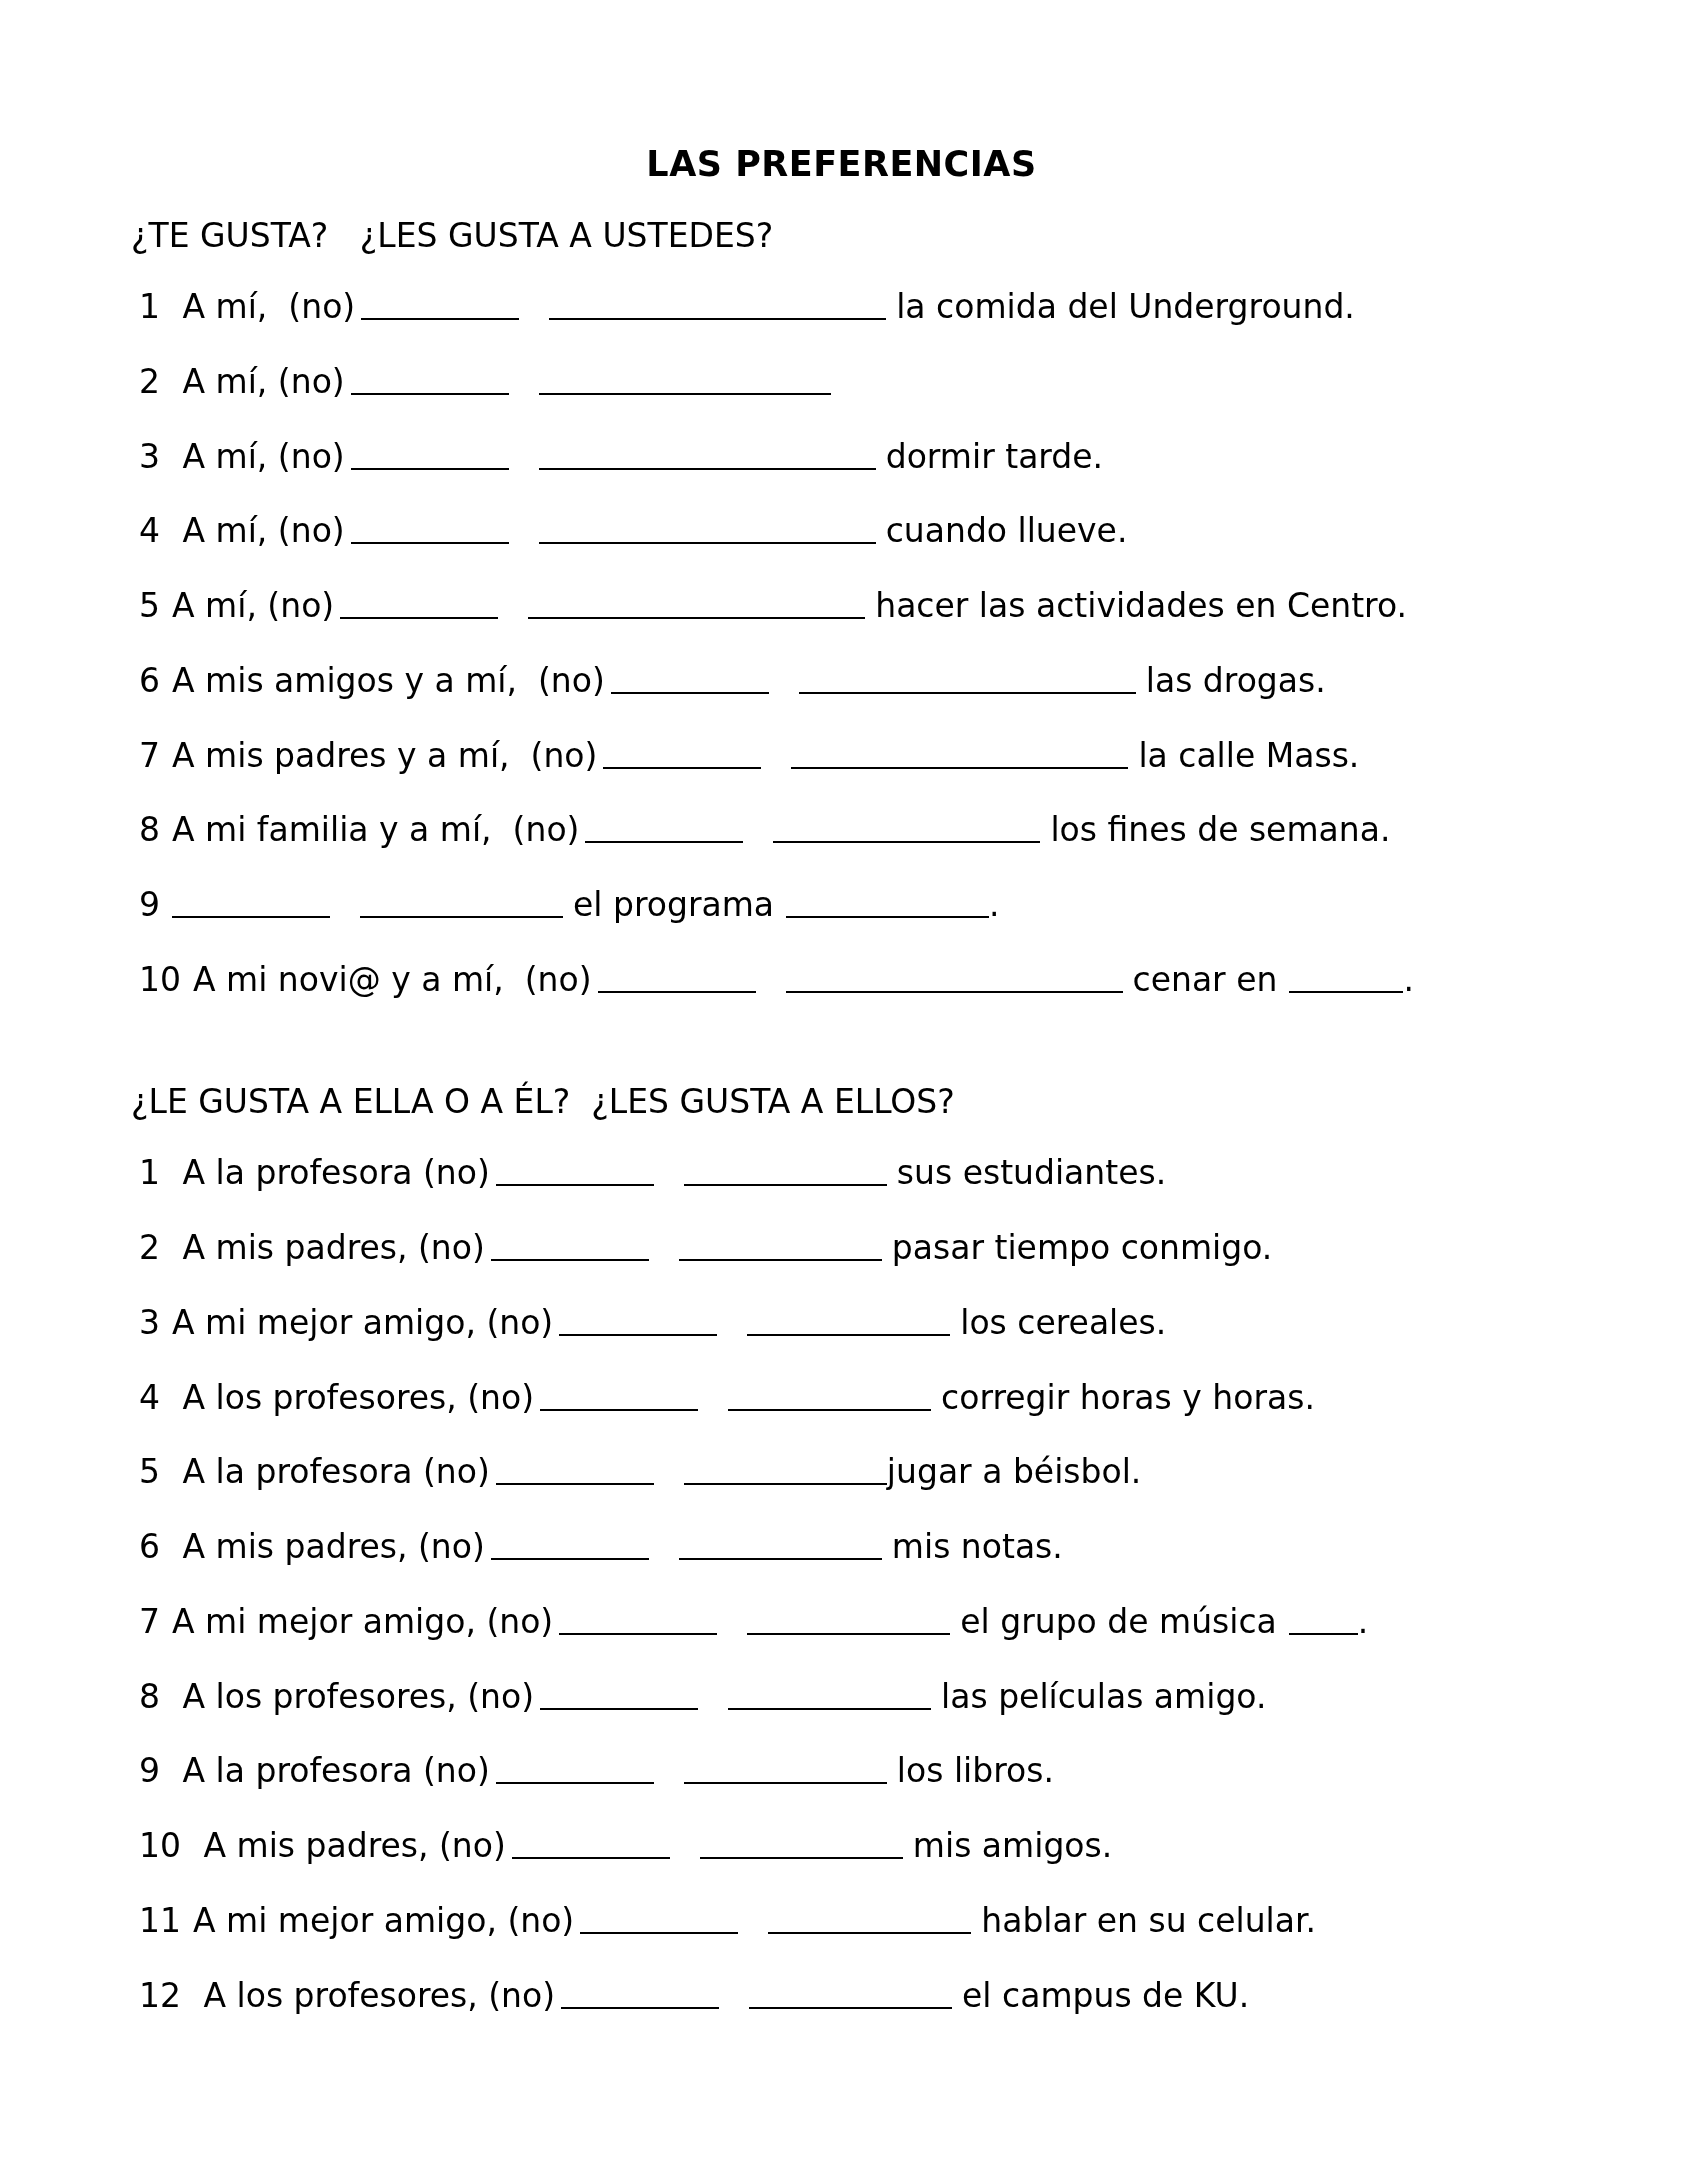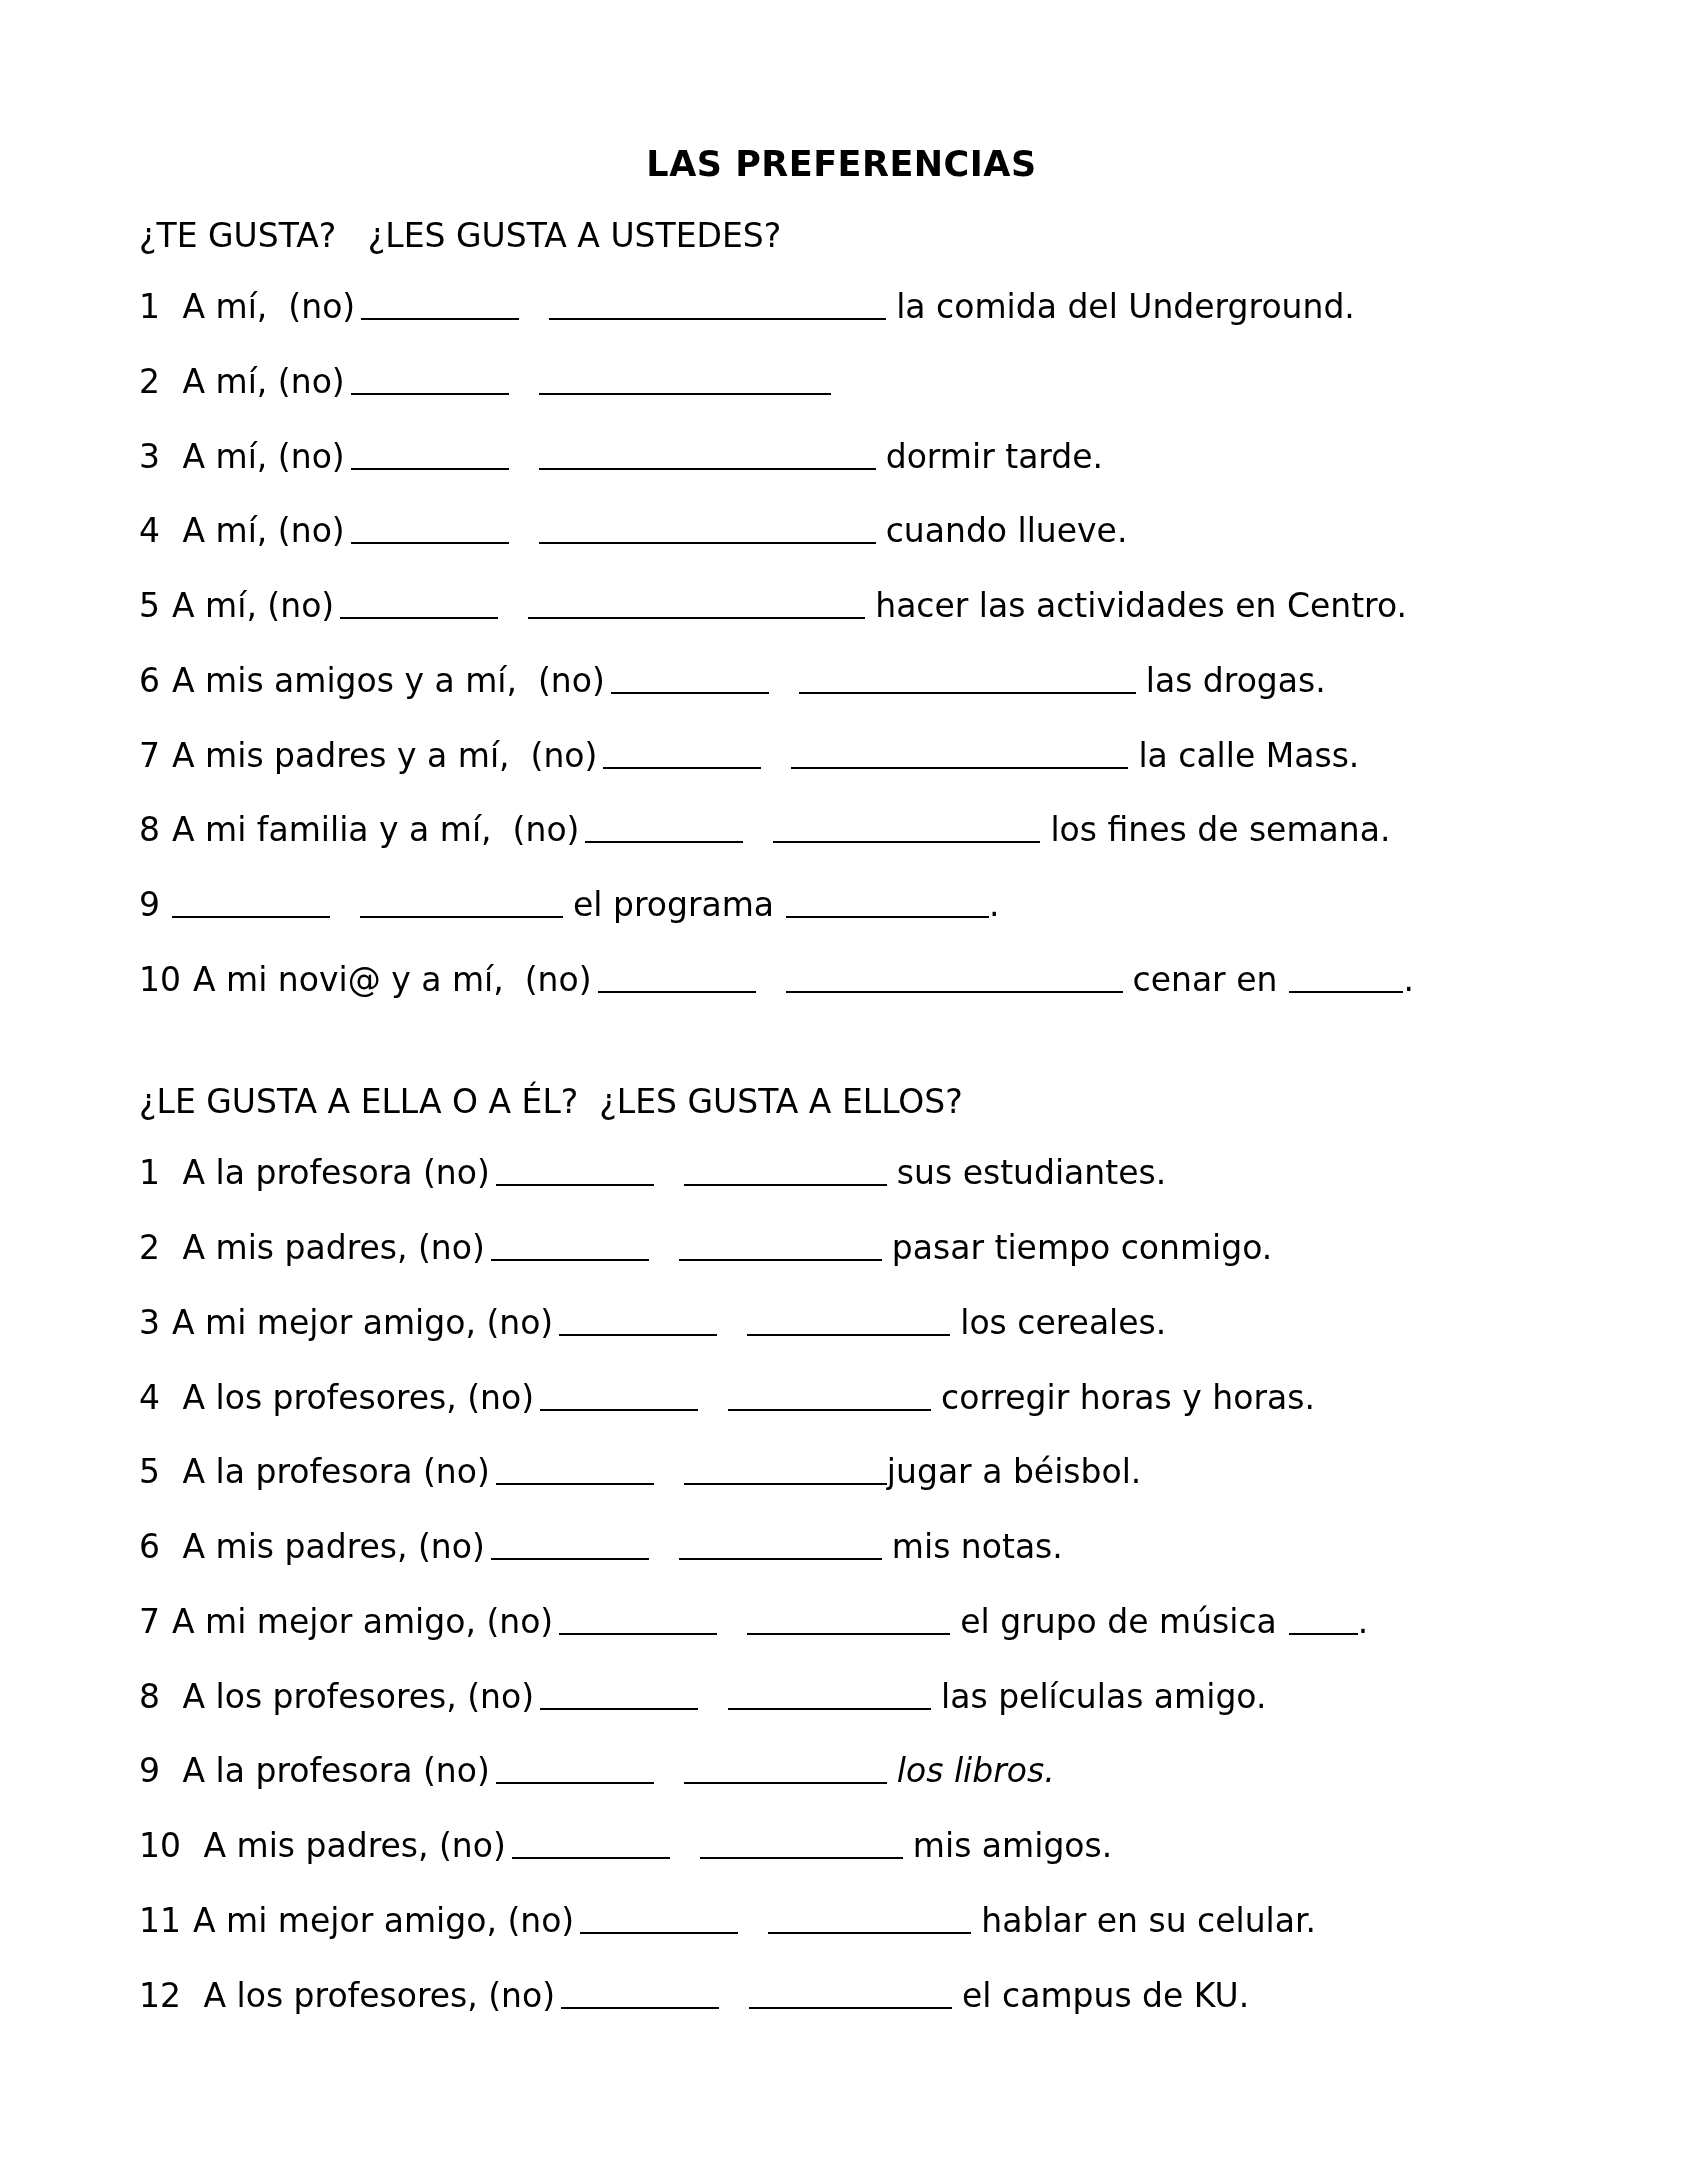--- a/index.html
+++ b/index.html
@@ -5,21 +5,21 @@
     html, body { margin: 0; padding: 0; background: #ffffff; }
     body {
       width: 1683px; height: 2178px; position: relative; overflow: hidden;
       font-family: "DejaVu Sans", sans-serif; color: #000;
     }
     .title {
       position: absolute; top: 144px; left: 0; width: 1683px; text-align: center;
       font-size: 35px; font-weight: bold; letter-spacing: 0.5px;
     }
     .section-header {
-      position: absolute; left: 139px; font-size: 33px; white-space: pre;
+      position: absolute; left: 131px; font-size: 33px; white-space: pre;
     }
     .row {
       position: absolute; left: 139px; font-size: 33px; white-space: nowrap;
       display: flex; align-items: baseline; height: 50px;
     }
     .blank {
       display: inline-block; border-bottom: 2.5px solid #000; height: 1px;
       transform: translateY(2px);
     }
     .gap { display: inline-block; }
@@ -182,21 +182,21 @@
       <span class="gap" style="width: 30px;"></span>
       <span class="blank" style="width: 203px;"></span>
       <span style="margin-left: 10px;">las películas amigo.</span>
     </div>
     <div class="row" style="top: 1751px;">
       <span style="margin-right: 12px;">9</span>
       <span style="white-space: pre; margin-right: 6px;"> A la profesora (no)</span>
       <span class="blank" style="width: 158px;"></span>
       <span class="gap" style="width: 30px;"></span>
       <span class="blank" style="width: 203px;"></span>
-      <span style="margin-left: 10px; font-style: italic;">los libros.</span>
+      <span style="margin-left: 10px;">los libros.</span>
     </div>
     <div class="row" style="top: 1826px;">
       <span style="margin-right: 12px;">10</span>
       <span style="white-space: pre; margin-right: 6px;"> A mis padres, (no)</span>
       <span class="blank" style="width: 158px;"></span>
       <span class="gap" style="width: 30px;"></span>
       <span class="blank" style="width: 203px;"></span>
       <span style="margin-left: 10px;">mis amigos.</span>
     </div>
     <div class="row" style="top: 1901px;">

